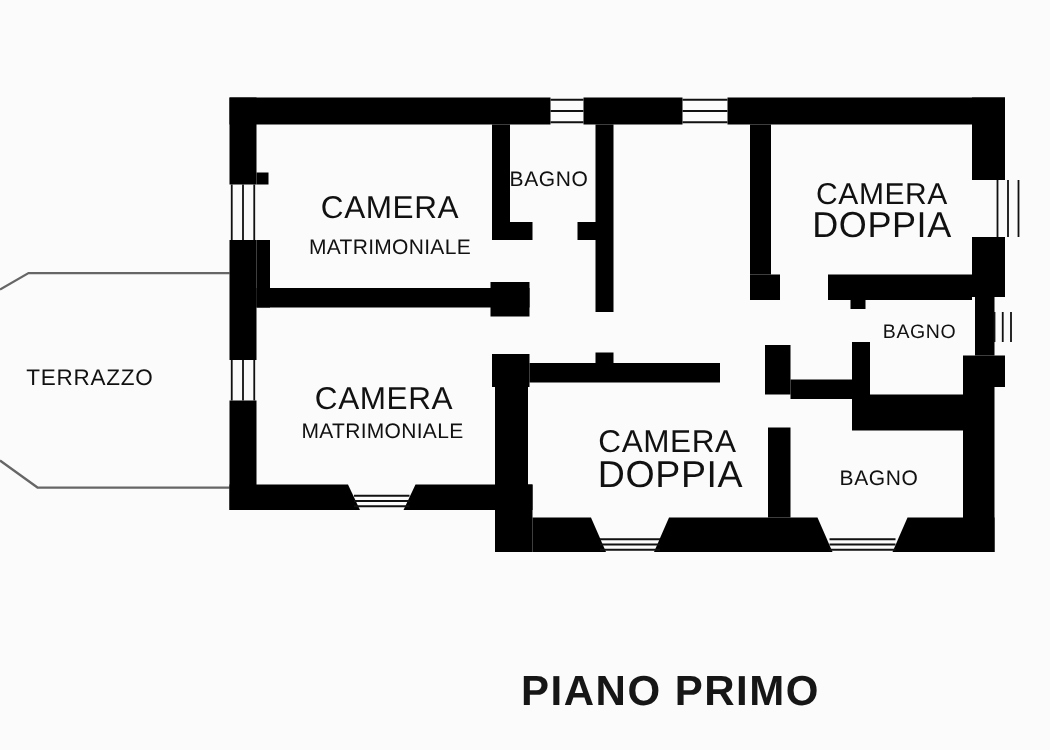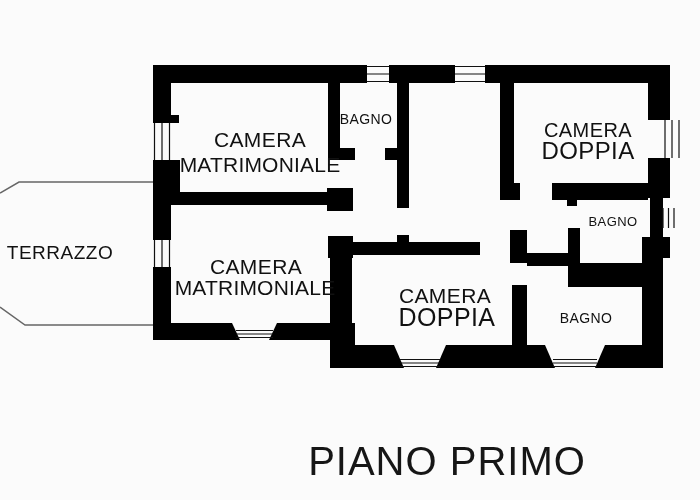--- a/index.html
+++ b/index.html
@@ -5,25 +5,25 @@
   html,body{margin:0;padding:0;background:#fbfbfb;}
   #stage{position:relative;width:700px;height:500px;background:#fbfbfb;overflow:hidden;
          font-family:"Liberation Sans",sans-serif;}
   #plan-svg{position:absolute;left:0;top:0;}
   .lbl{position:absolute;transform:translate(-50%,-50%);font-family:"Liberation Sans",sans-serif;
        font-weight:normal;color:#111;white-space:nowrap;letter-spacing:.4px;line-height:1;}
   .t21{font-size:21px;}
   .t20{font-size:20px;}
   .t24{font-size:24px;}
   .t25{font-size:25px;}
-  .t15{font-size:21px;letter-spacing:.2px;}
+  .t15{font-size:14px;letter-spacing:.2px;}
   .t14{font-size:14px;}
   .t13{font-size:13px;}
-  .t19{font-size:19px;letter-spacing:.5px;}
-  .title{position:absolute;transform:translate(-50%,-50%);font-size:40px;font-weight:400;
+  .t19{font-size:15px;letter-spacing:.5px;}
+  .title{position:absolute;transform:translate(-50%,-50%);font-size:28px;font-weight:700;
          letter-spacing:1px;color:#161616;font-family:"Liberation Sans",sans-serif;white-space:nowrap;}
 </style>
 </head>
 <body>
 
 <div id="stage">
 
   <svg id="plan-svg" width="700" height="500" viewBox="0 0 700 500">
 
     <g fill="none" stroke="#666666" stroke-width="1.5">

